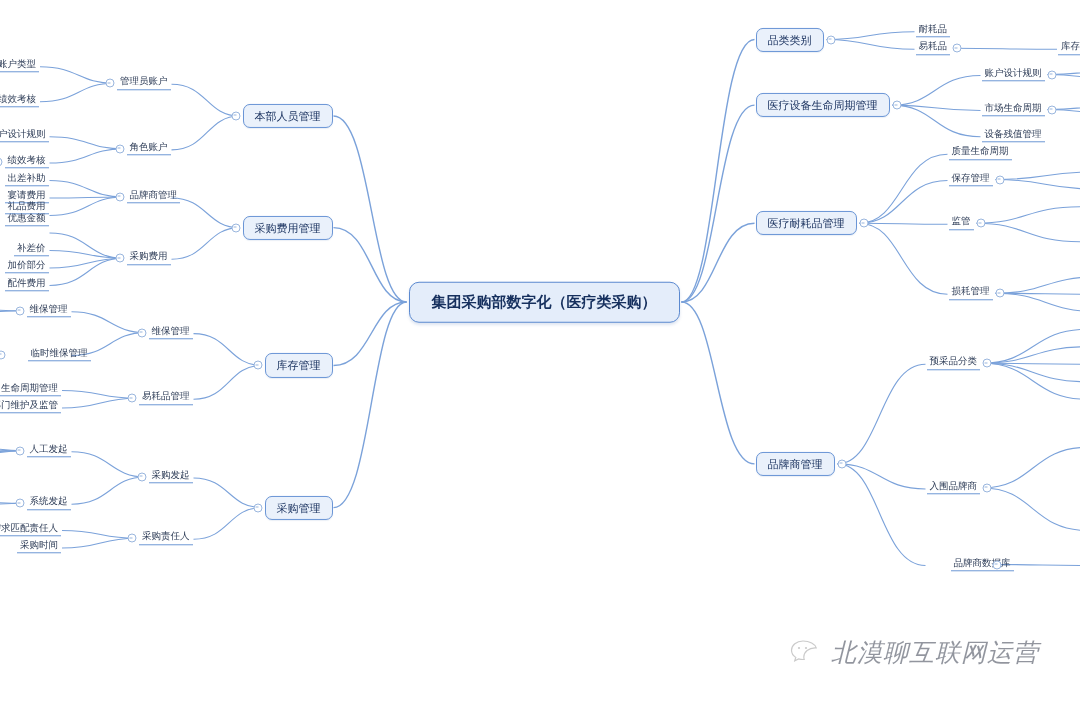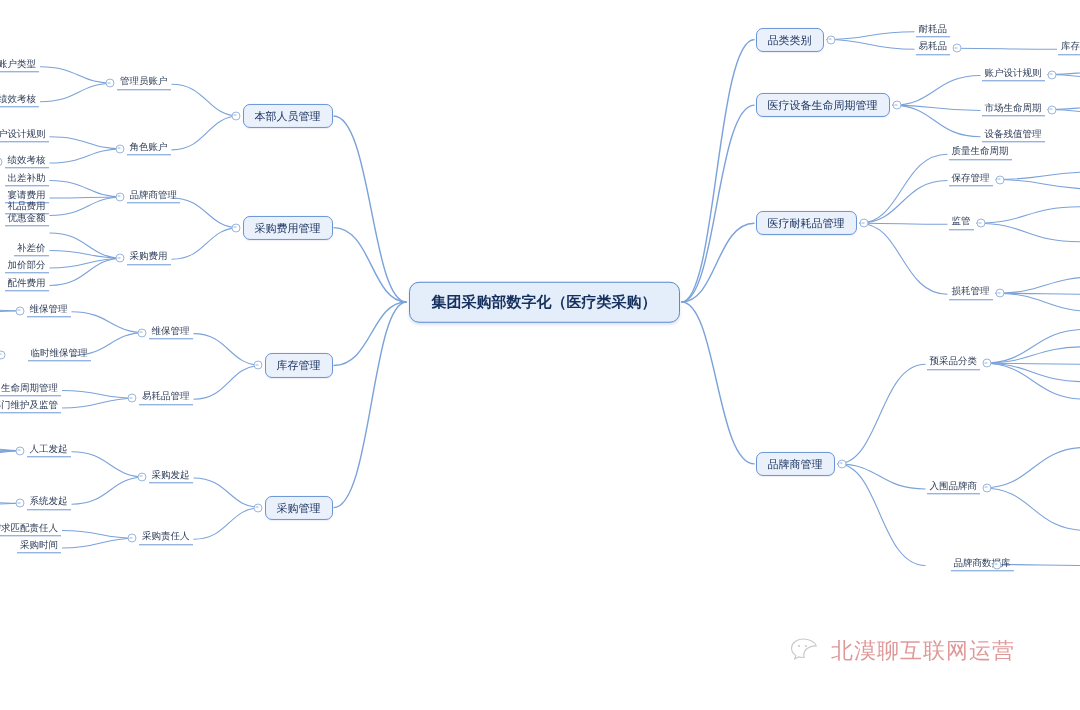--- a/index.html
+++ b/index.html
@@ -73,24 +73,25 @@
   #watermark {
     position: absolute;
     left: 790px; top: 636px;
     display: flex;
     align-items: center;
     gap: 7px;
     opacity: 0.45;
     pointer-events: none;
   }
   #watermark .wm-text {
-    font-size: 22px;
-    color: #b91c1c;
+    font-size: 25px;
+    color: #0f172a;
     letter-spacing: 1px;
     font-family: "DejaVu Sans", sans-serif;
+    font-style: italic;
   }
 </style>
 </head>
 <body>
 
 <div id="canvas">
   <svg class="links" id="links">
       <path d="M 406.5 302 C 371.46 302, 371.46 116.0625, 333.5 116.0625" fill="none" stroke="#7ba2da" stroke-width="1.4"></path>
       <path d="M 406.5 302 C 371.46 302, 371.46 227.625, 333.5 227.625" fill="none" stroke="#7ba2da" stroke-width="1.4"></path>
       <path d="M 406.5 302 C 371.46 302, 371.46 365.4375, 333.5 365.4375" fill="none" stroke="#7ba2da" stroke-width="1.4"></path>

